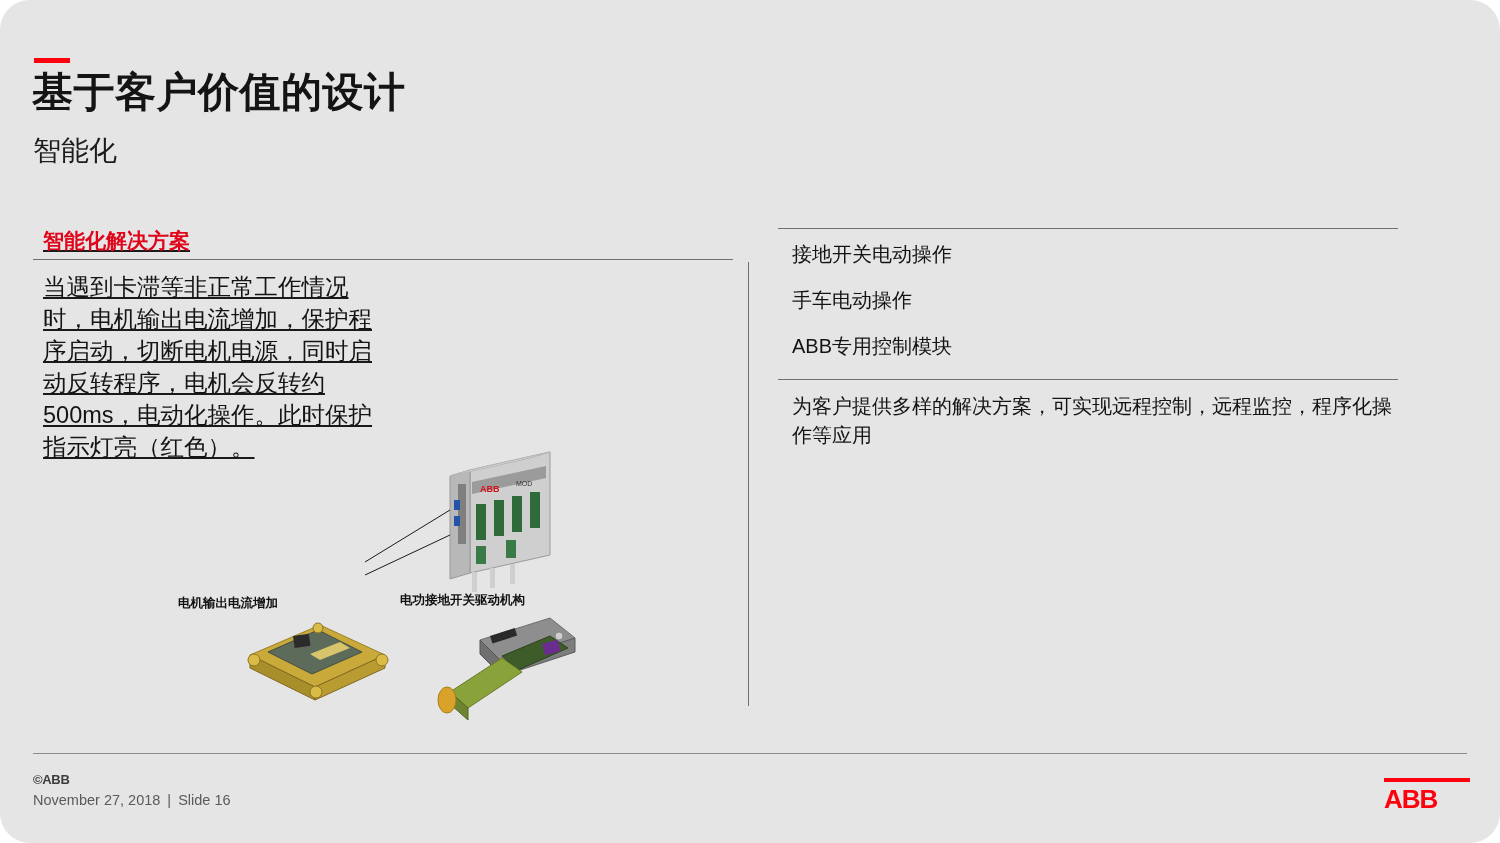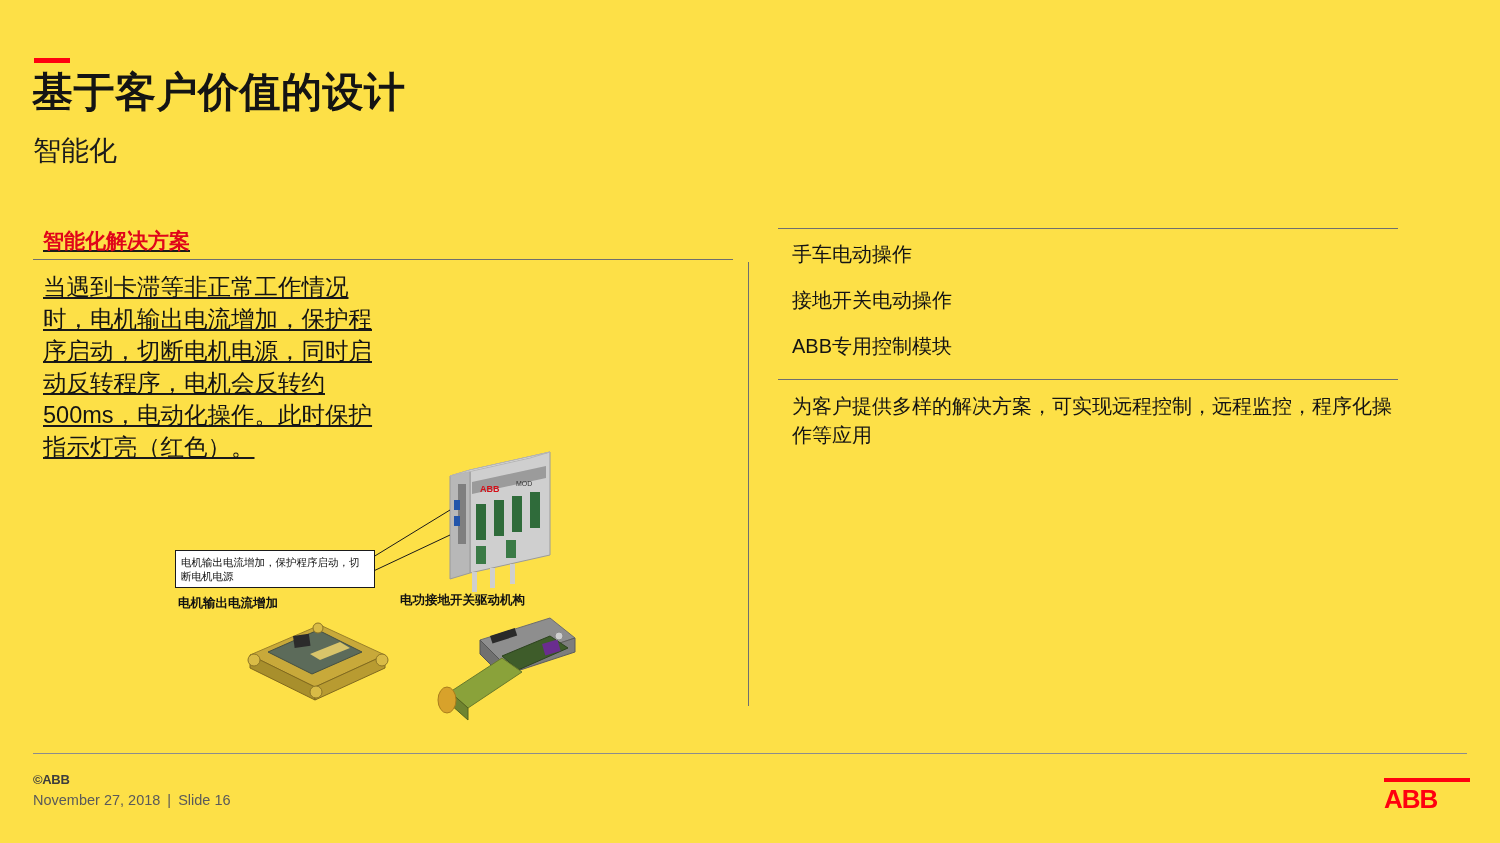--- a/index.html
+++ b/index.html
@@ -8,22 +8,23 @@
     background: #ffffff;
   }
   body {
     font-family: "Liberation Sans", sans-serif;
     color: #1a1a1a;
   }
   .slide {
     position: relative;
     width: 1500px;
     height: 843px;
-    background: #fde047;
+    background: #e5e5e5;
     overflow: hidden;
+    border-radius: 30px;
   }
 
   
   .title-rule {
     position: absolute;
     left: 34px;
     top: 58px;
     width: 36px;
     height: 5px;
     background: #ff000f;
@@ -267,32 +268,31 @@
         <polygon points="352,216 400,196 418,208 368,230" fill="#3e5c2a" stroke="#2c431e" stroke-width="1"></polygon>
         <polygon points="300,252 352,218 372,232 318,268" fill="#8aa23a" stroke="#67792b" stroke-width="1"></polygon>
         <polygon points="300,252 300,264 318,280 318,268" fill="#6f8430" stroke="#53631f" stroke-width="1"></polygon>
         <ellipse cx="297" cy="260" rx="9" ry="13" fill="#d8a22b" stroke="#a97d1c"></ellipse>
         <rect x="392" y="204" width="16" height="12" fill="#6a2d8f" transform="rotate(-16 392 204)"></rect>
         <rect x="340" y="196" width="26" height="8" fill="#2a2a2a" transform="rotate(-18 340 196)"></rect>
         <circle cx="409" cy="196" r="4" fill="#cfcfcf" stroke="#8a8a8a"></circle>
       </g>
     </svg>
 
-    <div class="callout">电机输出电流增加，保护程序启动，切断电机电源</div>
     <div class="fig-label left">电机输出电流增加</div>
     <div class="fig-label right">电功接地开关驱动机构</div>
   </div>
 
   <div class="divider-vert"></div>
 
   <div class="col-right">
     <div class="sec-rule right"></div>
 
+    <div class="bullet-line">接地开关电动操作</div>
     <div class="bullet-line">手车电动操作</div>
-    <div class="bullet-line">接地开关电动操作</div>
     <div class="bullet-line">ABB专用控制模块</div>
 
     <div class="sec-rule right"></div>
     <p class="right-para">为客户提供多样的解决方案，可实现远程控制，远程监控，程序化操作等应用</p>
   </div>
 
   <div class="footer-rule"></div>
   <div class="footer-copy">©ABB</div>
   <div class="footer-meta">
     <span>November 27, 2018</span><span class="sep">|</span><span>Slide 16</span>

